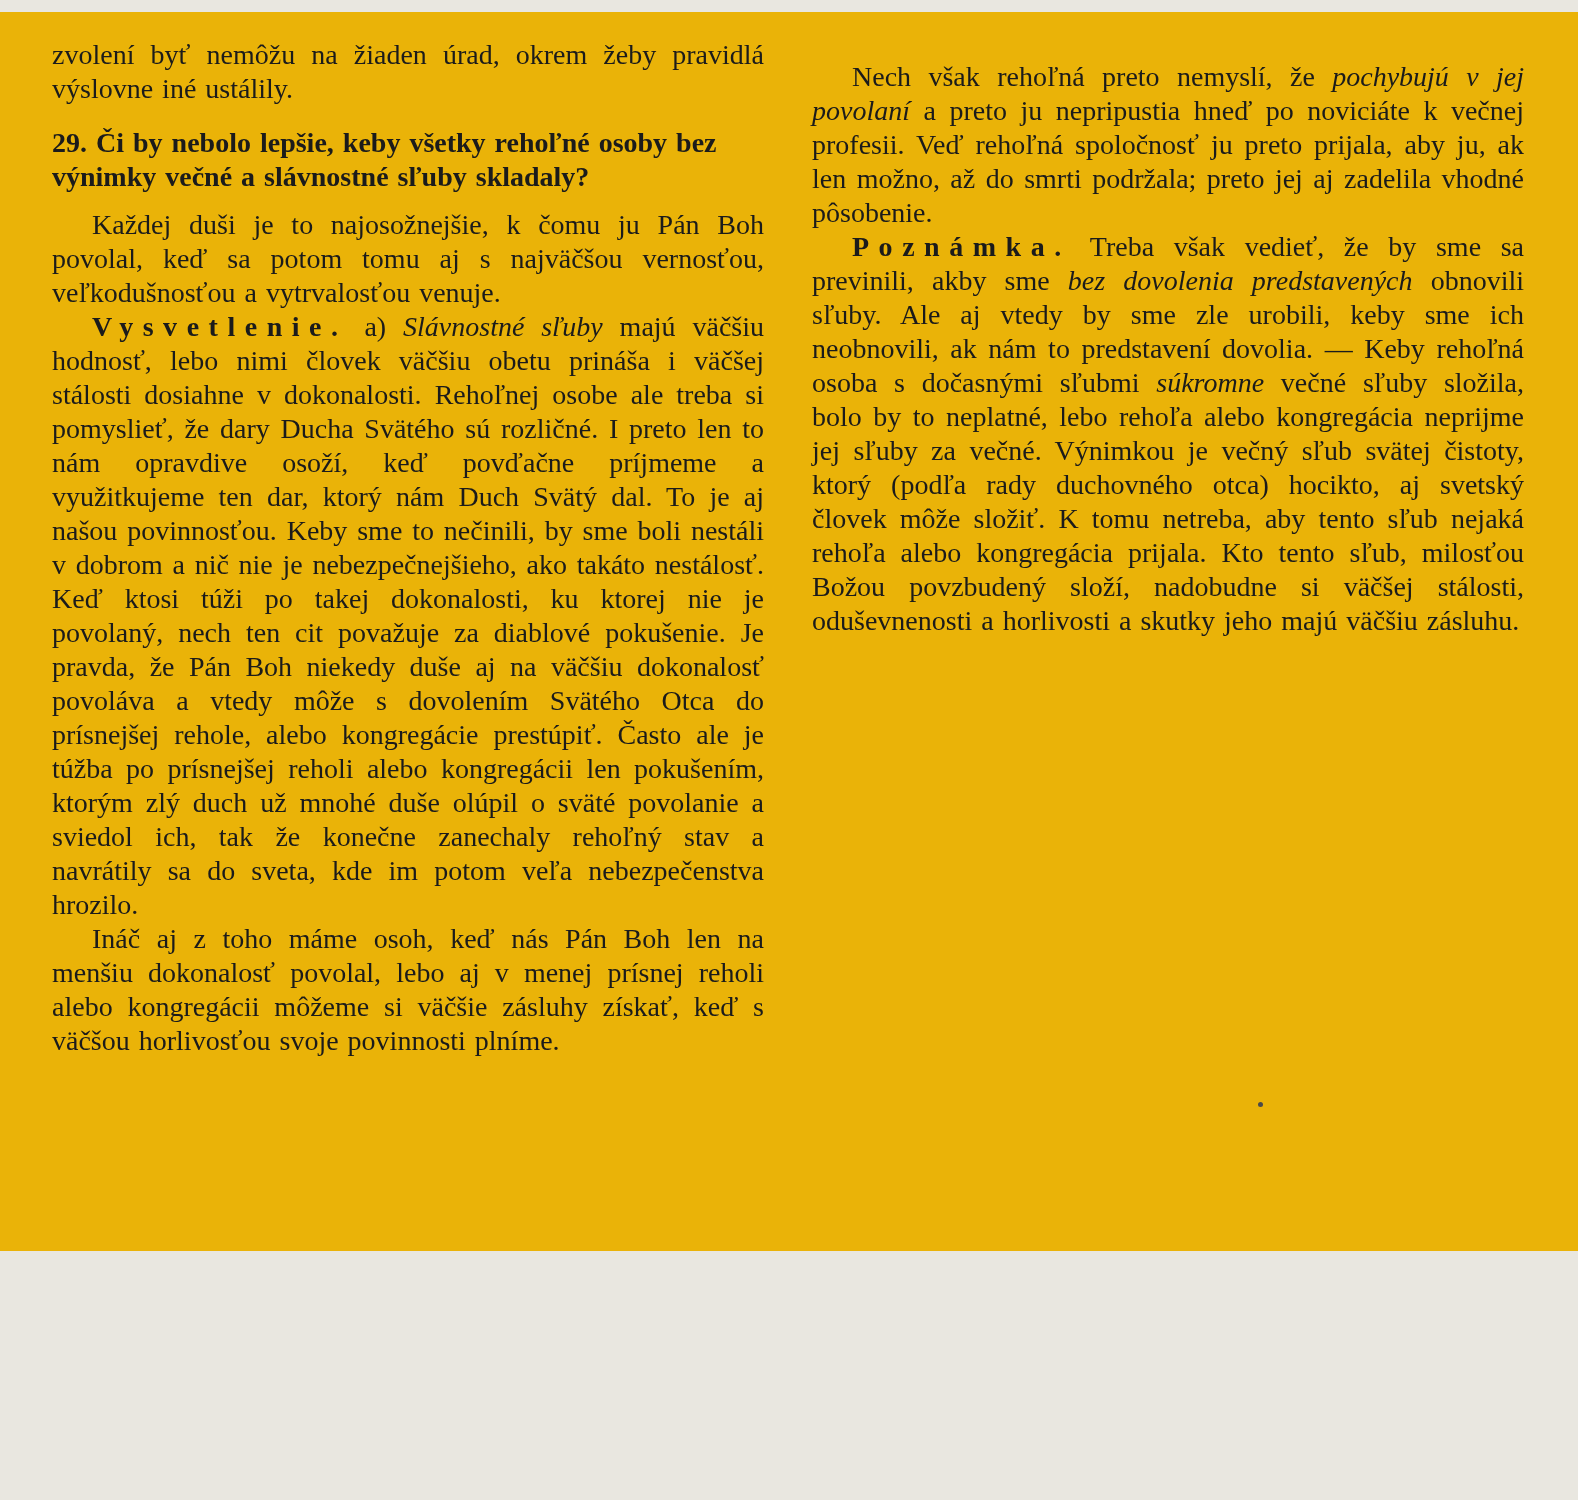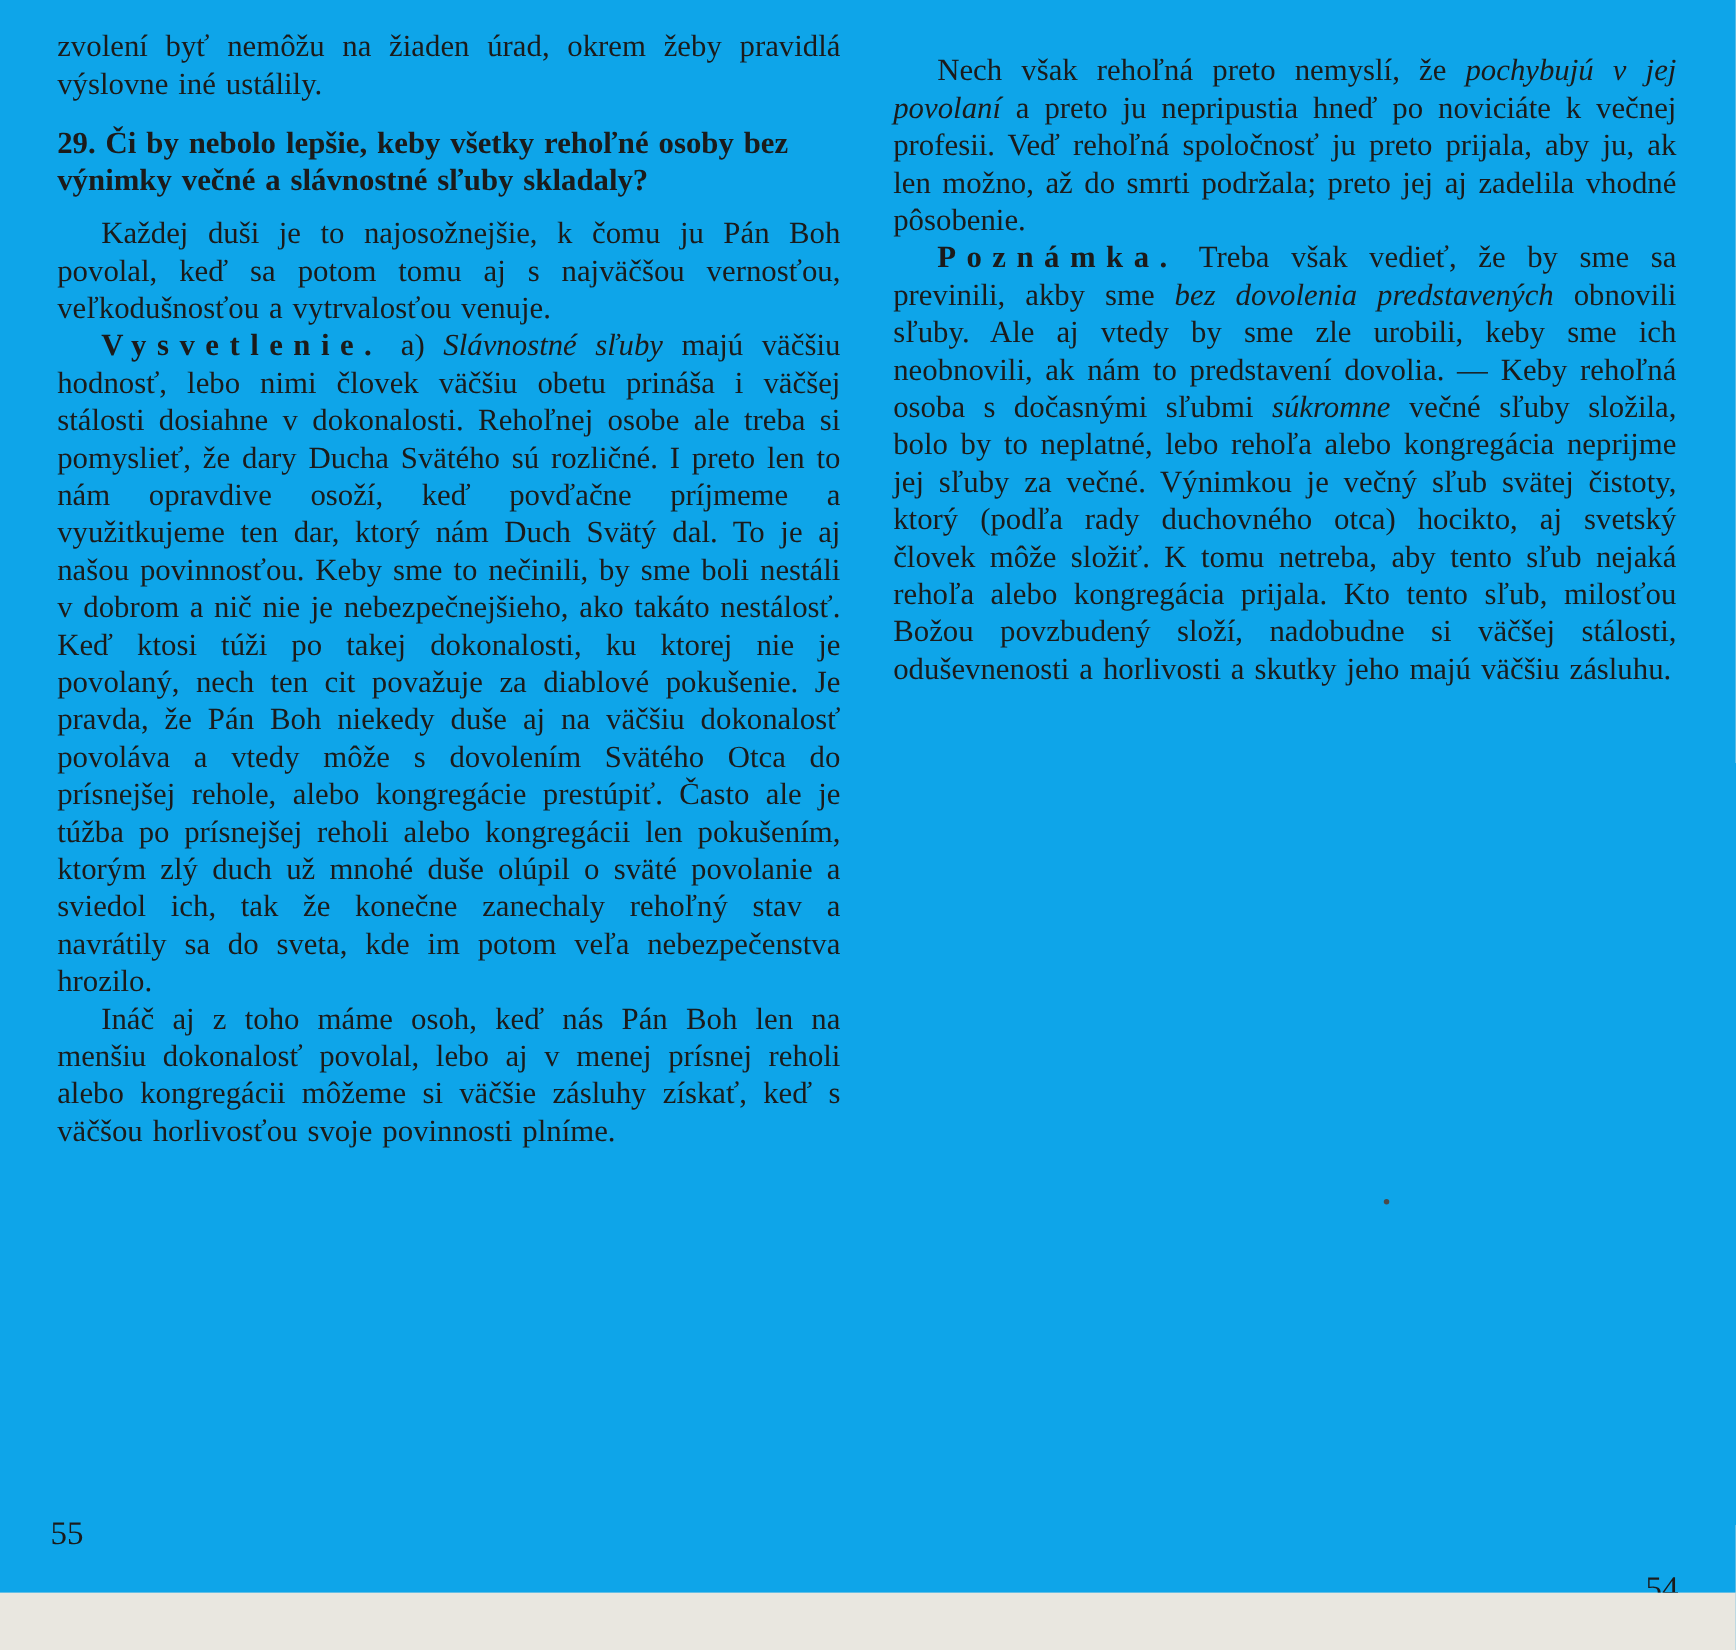--- a/index.html
+++ b/index.html
@@ -3,23 +3,23 @@
 <meta charset="utf-8">
 <style>
   html, body {
     margin: 0;
     padding: 0;
     background: #e9e7e0;
   }
   .scan-page {
     position: relative;
     width: 1578px;
-    height: 1448px;
-    margin: 0 auto;
-    background: #0ea5e9;
+    height: 1239px;
+    margin: 12px auto;
+    background: #eab308;
     color: #1b1b1b;
     font-family: "Liberation Serif", "DejaVu Serif", serif;
     overflow: hidden;
   }
   .columns {
     display: flex;
     padding: 26px 54px 0 52px;
     gap: 48px;
   }
   .column {

